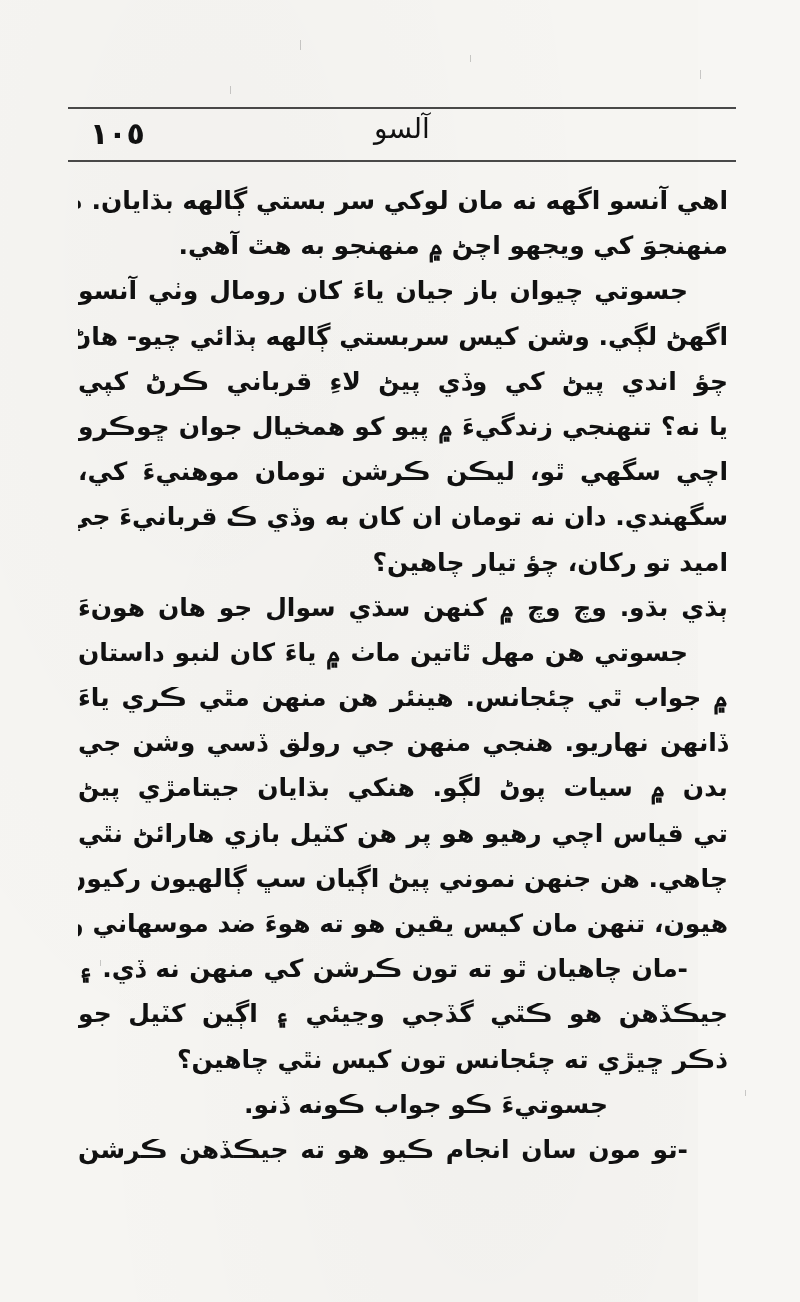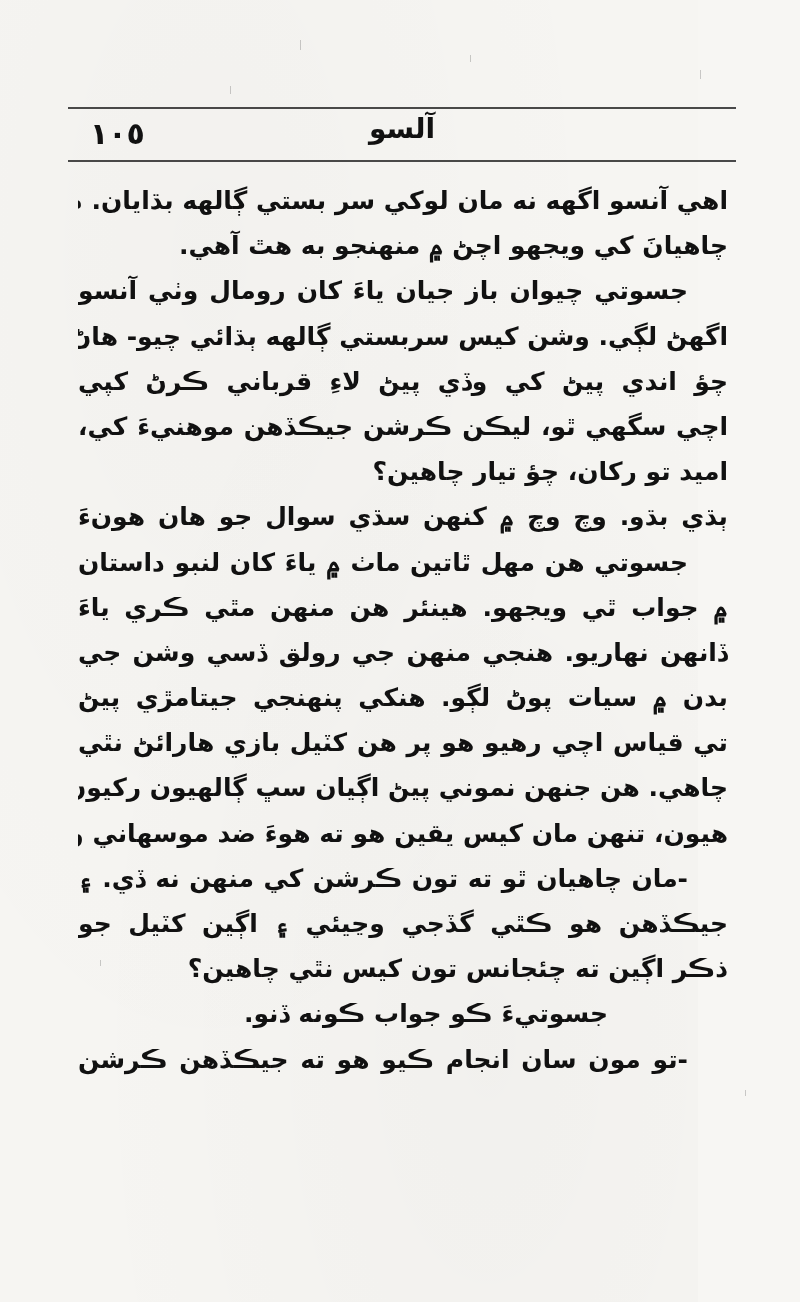--- a/index.html
+++ b/index.html
@@ -56,21 +56,21 @@
       direction: rtl;
       color: #111;
     }
     .running-title {
       position: absolute;
       left: 0; right: 0;
       top: 0px;
       text-align: center;
       font-family: "DejaVu Sans", sans-serif;
       font-size: 28px;
-      font-weight: bold;
+      font-weight: normal;
       direction: rtl;
       color: #111;
     }
     .body-text {
       position: absolute;
       top: 178px;
       left: 78px;
       width: 650px;
       direction: rtl;
       font-family: "DejaVu Sans", sans-serif;
@@ -106,34 +106,36 @@
 
   <div class="header">
     <span class="page-number">١٠٥</span>
     <div class="running-title">آلسو</div>
   </div>
 
   <div class="rule bottom"></div>
 
   <div class="body-text">
     <div class="line">اهي آنسو اگهه نه مان لوکي سر بستي ڳالهه بڌايان. ڪرشن</div>
-    <div class="line last">چاهيانَ کي ويجهو اچڻ ۾ منهنجو به هٿ آهي.</div>
+    <div class="line last">منهنجوَ کي ويجهو اچڻ ۾ منهنجو به هٿ آهي.</div>
     <div class="line indent">جسوتي چيوان باز جيان ياءَ کان رومال وٺي آنسو</div>
     <div class="line">اگهڻ لڳي. وشن کيس سربستي ڳالهه ٻڌائي چيو- هاڻ</div>
     <div class="line">چؤ اندي پيڻ کي وڏي پيڻ لاءِ قرباني ڪرڻ کپي</div>
-    <div class="line">اچي سگهي ٿو، ليڪن ڪرشن جيڪڏهن موهنيءَ کي،</div>
+    <div class="line">يا نه؟ تنهنجي زندگيءَ ۾ پيو کو همخيال جوان ڇوڪرو</div>
+    <div class="line">اچي سگهي ٿو، ليڪن ڪرشن تومان موهنيءَ کي،</div>
+    <div class="line">سگهندي. دان نه تومان ان کان به وڏي ڪ قربانيءَ جي</div>
     <div class="line last">اميد تو رکان، چؤ تيار چاهين؟</div>
     <div class="line">ٻڌي بڌو. وچ وچ ۾ کنهن سڌي سوال جو هان هونءَ</div>
     <div class="line indent">جسوتي هن مهل ٿاتين ماٺ ۾ ياءَ کان لنبو داستان</div>
-    <div class="line">۾ جواب ٿي ويجهو. هينئر هن منهن مٿي ڪري ياءَ</div>
+    <div class="line">۾ جواب ٿي چئجانس. هينئر هن منهن مٿي ڪري ياءَ</div>
     <div class="line">ڏانهن نهاريو. هنجي منهن جي رولق ڏسي وشن جي</div>
-    <div class="line">بدن ۾ سيات پوڻ لڳو. هنکي پنهنجي جيتامڙي پيڻ</div>
+    <div class="line">بدن ۾ سيات پوڻ لڳو. هنکي بڌايان جيتامڙي پيڻ</div>
     <div class="line">تي قياس اچي رهيو هو پر هن کٽيل بازي هارائڻ نٿي</div>
     <div class="line">چاهي. هن جنهن نموني پيڻ اڳيان سڀ ڳالهيون رکيون</div>
     <div class="line">هيون، تنهن مان کيس يقين هو ته هوءَ ضد موسهاني ويندي.</div>
     <div class="line indent">-مان چاهيان ٿو ته تون ڪرشن کي منهن نه ڏي. ۽</div>
     <div class="line">جيڪڏهن هو ڪٿي گڏجي وڃيئي ۽ اڳين کٽيل جو</div>
-    <div class="line last">ذڪر اڳين ته چئجانس تون کيس نٿي چاهين؟</div>
+    <div class="line last">ذڪر ڇيڙي ته چئجانس تون کيس نٿي چاهين؟</div>
     <div class="line center-last">جسوتيءَ ڪو جواب ڪونه ڏنو.</div>
     <div class="line indent">-تو مون سان انجام ڪيو هو ته جيڪڏهن ڪرشن</div>
   </div>
 
 </div>
 
 </body></html>

